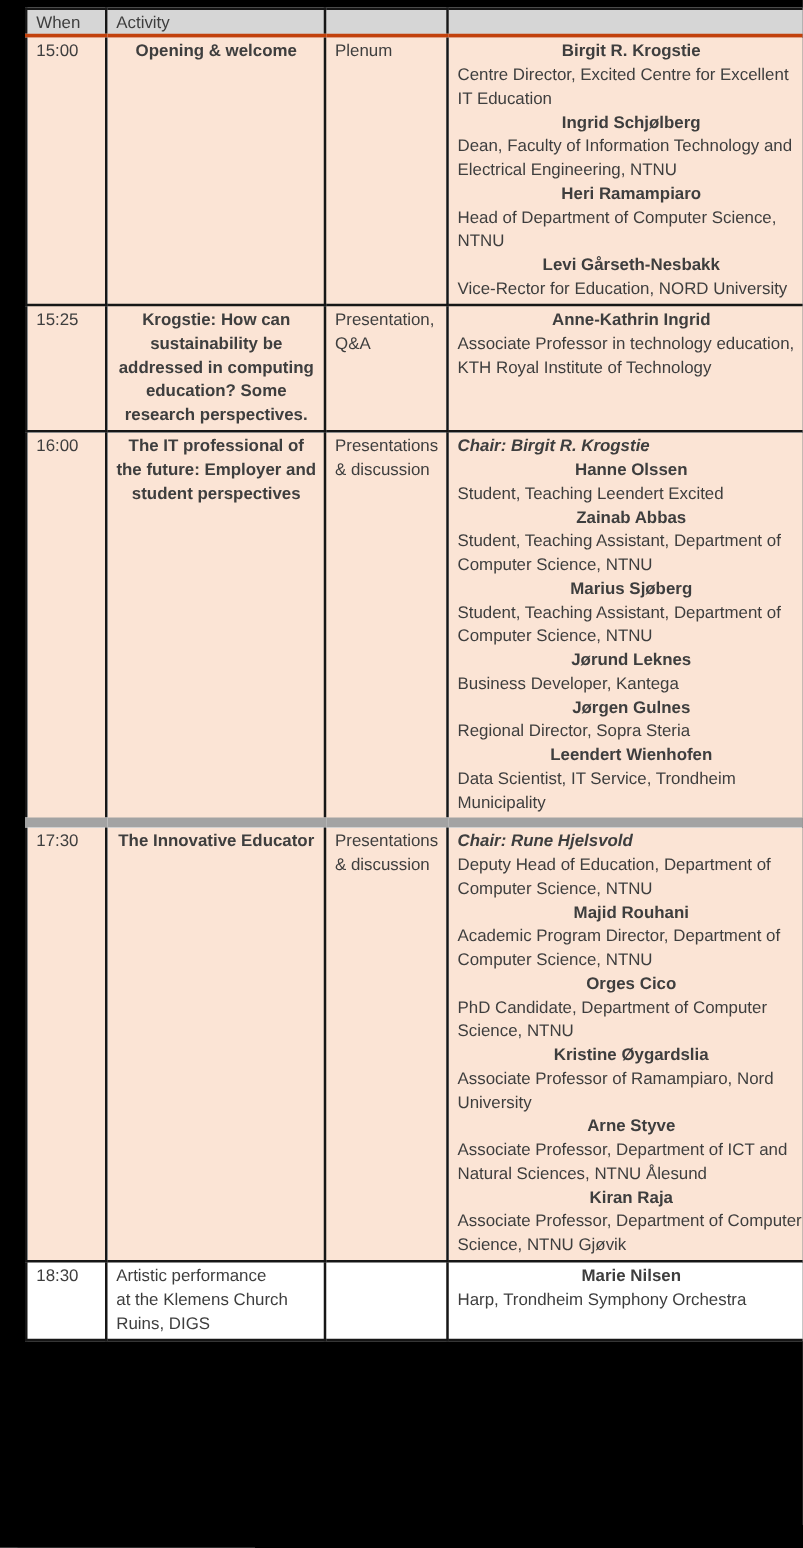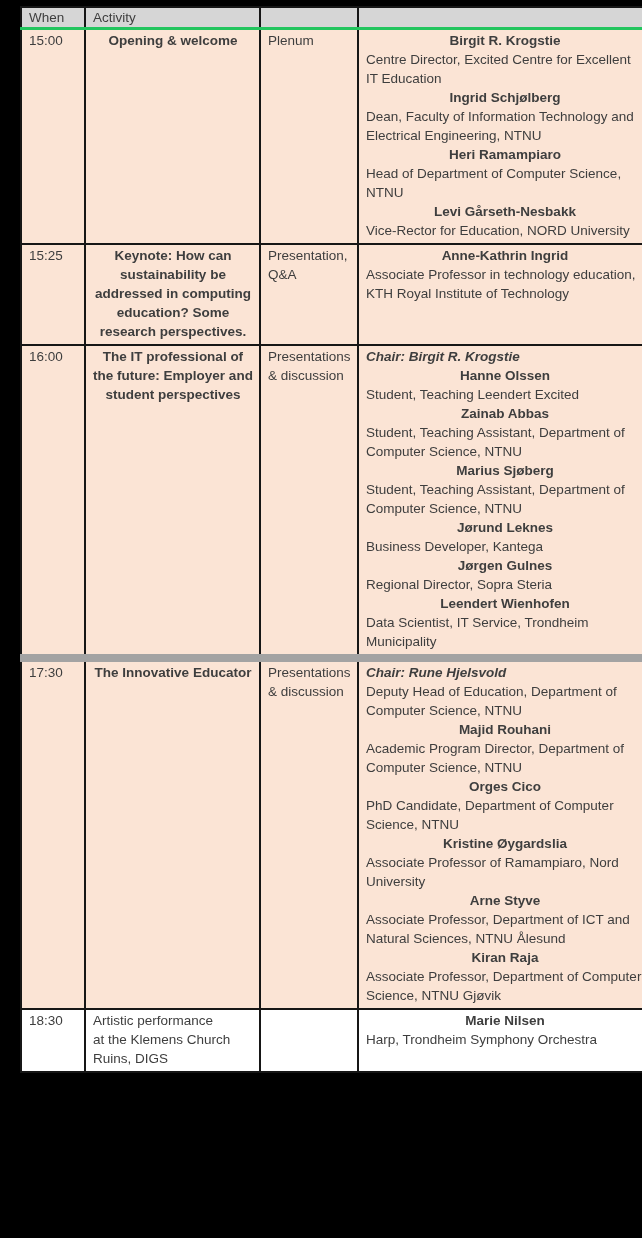--- a/index.html
+++ b/index.html
@@ -14,21 +14,21 @@
   }
   col.c1{width:64px;} col.c2{width:175px;} col.c3{width:98px;} col.c4{width:293px;}
   th, td {
     border:2px solid #161616; vertical-align:top; text-align:left;
     padding:1px 6px 3px 7px; line-height:19px; font-weight:normal;
     overflow:hidden;
   }
   thead th { background:#d6d6d6; line-height:16px; padding-top:2px; padding-bottom:1px; }
   tr.peach td { background:#fbe4d5; }
   tr.white td { background:#ffffff; }
-  tr.mid-top td { border-top:3px solid #22c55e; }
+  tr.mid-top td { border-top:3px solid #c2410c; }
   tr.thick-top td { border-top:8px solid #a3a3a3; }
   .b { font-weight:bold;text-align:center; }
   .chair { font-weight:bold; font-style:italic; }
   td.c-act div { white-space:pre-line; }
 </style>
 </head>
 <body>
 
 <div class="page">
   <table class="schedule">
@@ -60,21 +60,21 @@
             <div>Dean, Faculty of Information Technology and Electrical Engineering, NTNU</div>
             <div class="b">Heri Ramampiaro</div>
             <div>Head of Department of Computer Science, NTNU</div>
             <div class="b">Levi Gårseth-Nesbakk</div>
             <div>Vice-Rector for Education, NORD University</div>
           </td>
         </tr>
         <tr class="peach">
           <td class="c-time">15:25</td>
           <td class="c-act">
-            <div class="b">Keynote: How can sustainability be addressed in computing education? Some research perspectives.</div>
+            <div class="b">Krogstie: How can sustainability be addressed in computing education? Some research perspectives.</div>
           </td>
           <td class="c-fmt">Presentation, Q&amp;A</td>
           <td class="c-ppl">
             <div class="b">Anne-Kathrin Ingrid</div>
             <div>Associate Professor in technology education, KTH Royal Institute of Technology</div>
           </td>
         </tr>
         <tr class="peach">
           <td class="c-time">16:00</td>
           <td class="c-act">

